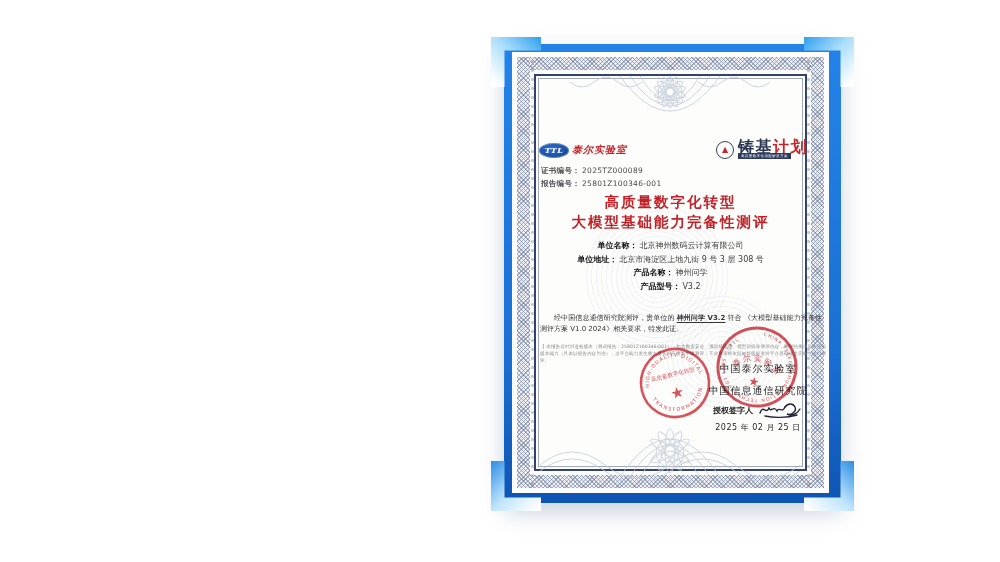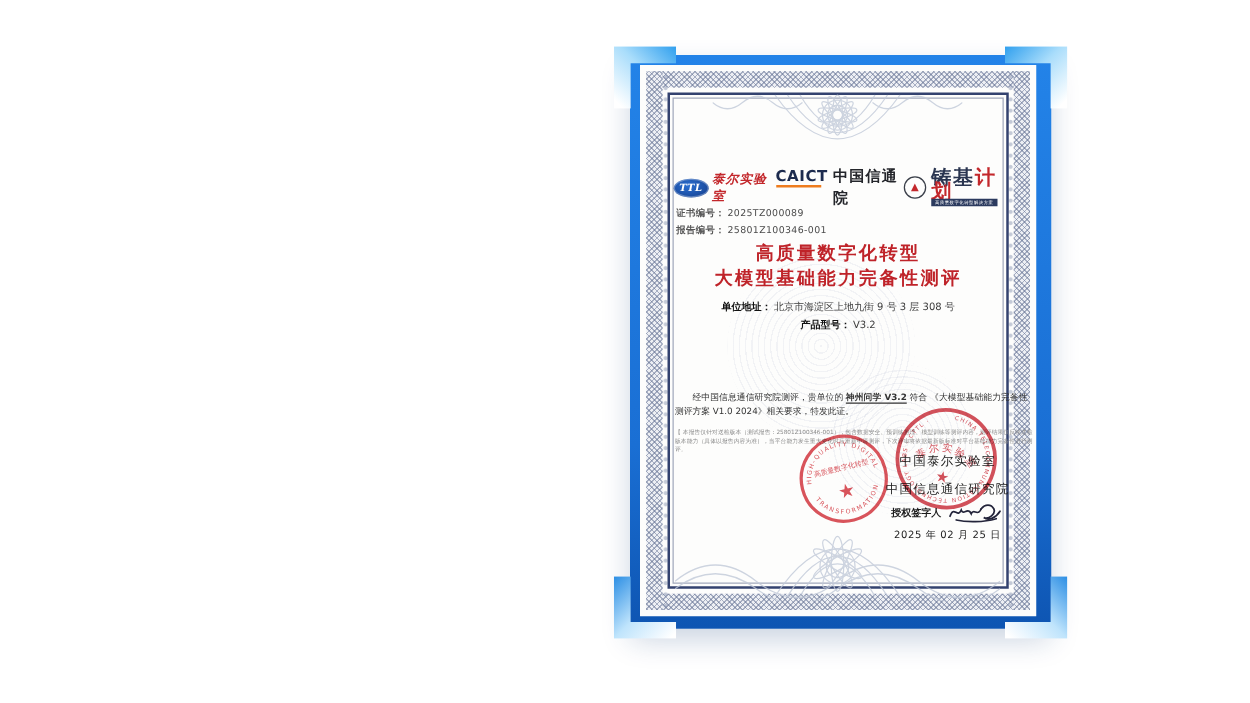--- a/index.html
+++ b/index.html
@@ -139,41 +139,39 @@
       <div class="wm wm1"></div>
       <div class="wm wm2"></div>
 
       <div class="content">
 
         <div class="logo-row">
           <div class="ttl">
             <span class="ttl-ellipse">TTL</span>
             <span class="ttl-cn">泰尔实验室</span>
           </div>
-          <div class="caict">
-            <span class="caict-en">CAICT</span>
-            <span class="caict-cn">中国信通院</span>
-          </div>
           <div class="zhuji">
             <span class="zj-icon">▲</span>
             <span class="zj-col">
               <span class="zj-name"><b class="zj-dark">铸基</b><b class="zj-red">计划</b></span>
               <span class="zj-tag">高质量数字化转型解决方案</span>
             </span>
           </div>
         </div>
 
         <div class="meta meta-cert"><b>证书编号：</b><span>2025TZ000089</span></div>
         <div class="meta meta-report"><b>报告编号：</b><span>25801Z100346-001</span></div>
 
         <div class="t1">高质量数字化转型</div>
         <div class="t2">大模型基础能力完备性测评</div>
 
         <div class="fields">
+          <div class="frow"><b>单位名称：</b><span>北京神州数码云计算有限公司</span></div>
           <div class="frow"><b>单位地址：</b><span>北京市海淀区上地九街 9 号 3 层 308 号</span></div>
+          <div class="frow"><b>产品名称：</b><span>神州问学</span></div>
           <div class="frow"><b>产品型号：</b><span>V3.2</span></div>
         </div>
 
         <p class="body"><span>经中国信息通信研究院测评，贵单位的</span><span class="u">神州问学 V3.2</span><span>符合 《大模型基础能力完备性测评方案 V1.0 2024》相关要求，特发此证。</span></p>
 
         <p class="fine">【 本报告仅针对送检版本（测试报告：25801Z100346-001），包含数据安全、预训练推理、模型训练等测评内容，测评结果仅反映送检版本能力（具体以报告内容为准），当平台能力发生重大变化时应重新申请测评，下次评审将依据最新版标准对平台基础能力完备性进行测评。</p>
 
         <div class="issuer">
           <div class="is1">中国泰尔实验室</div>
           <div class="is2">中国信息通信研究院</div>

